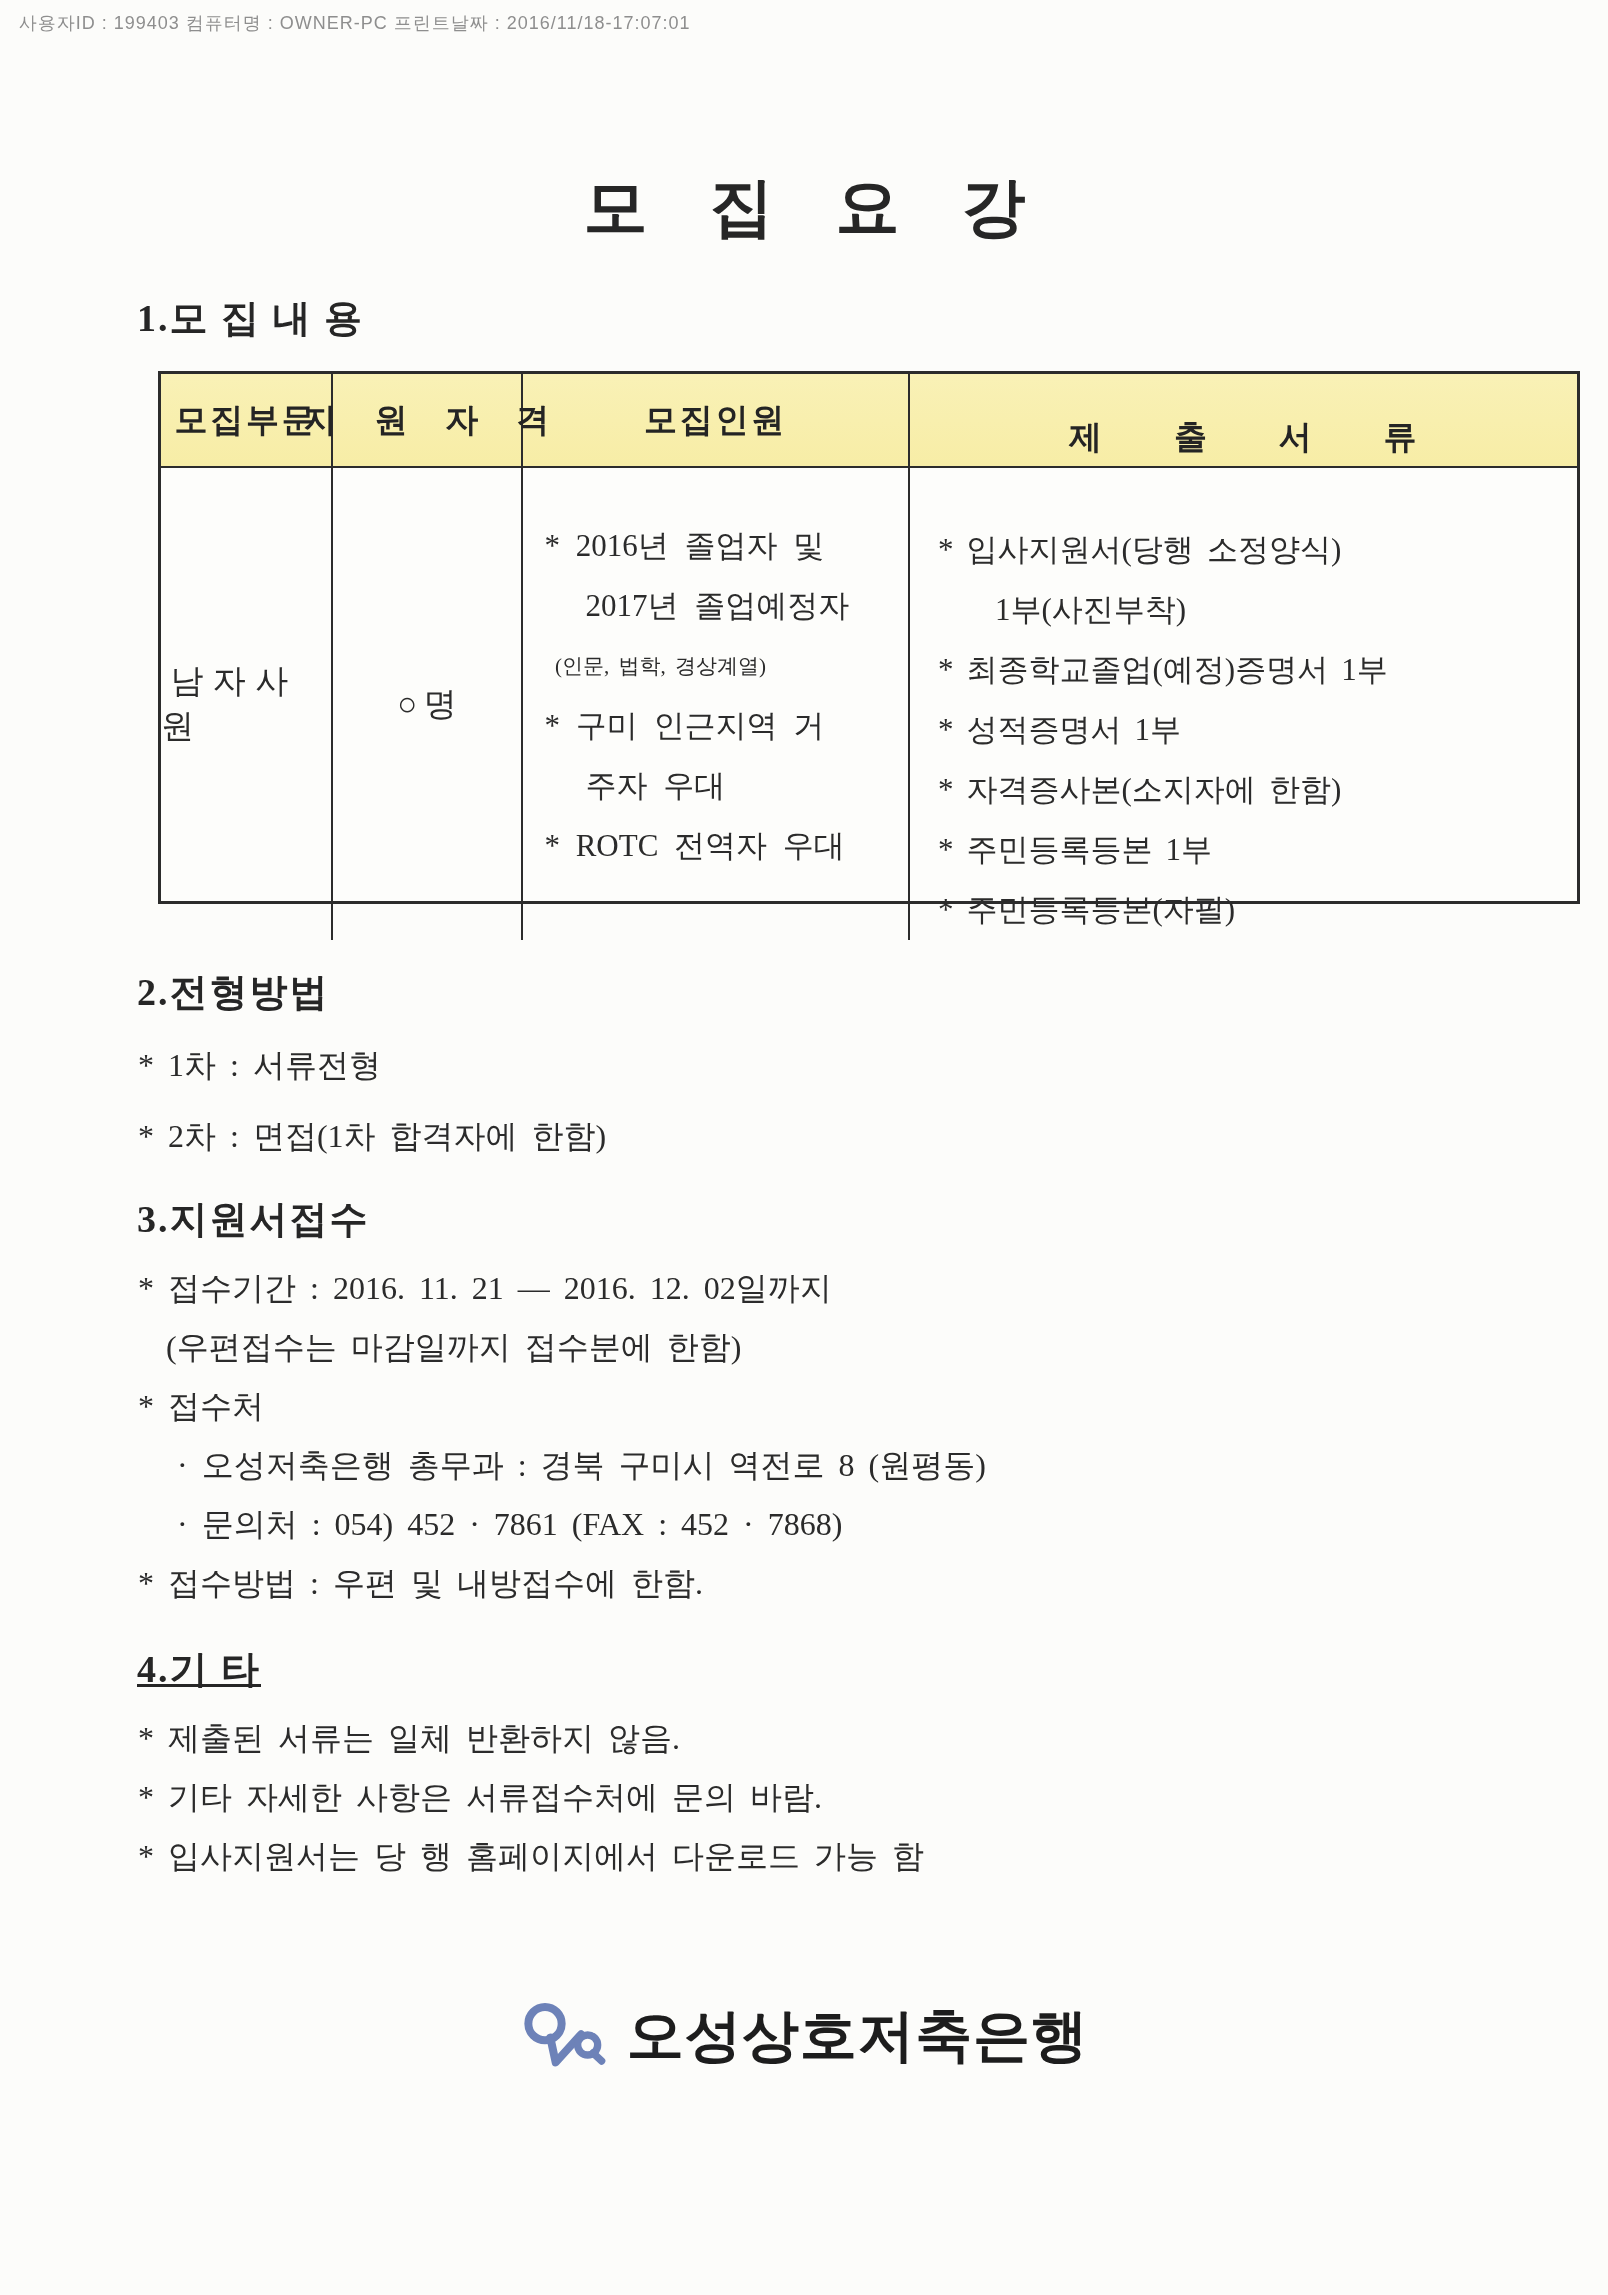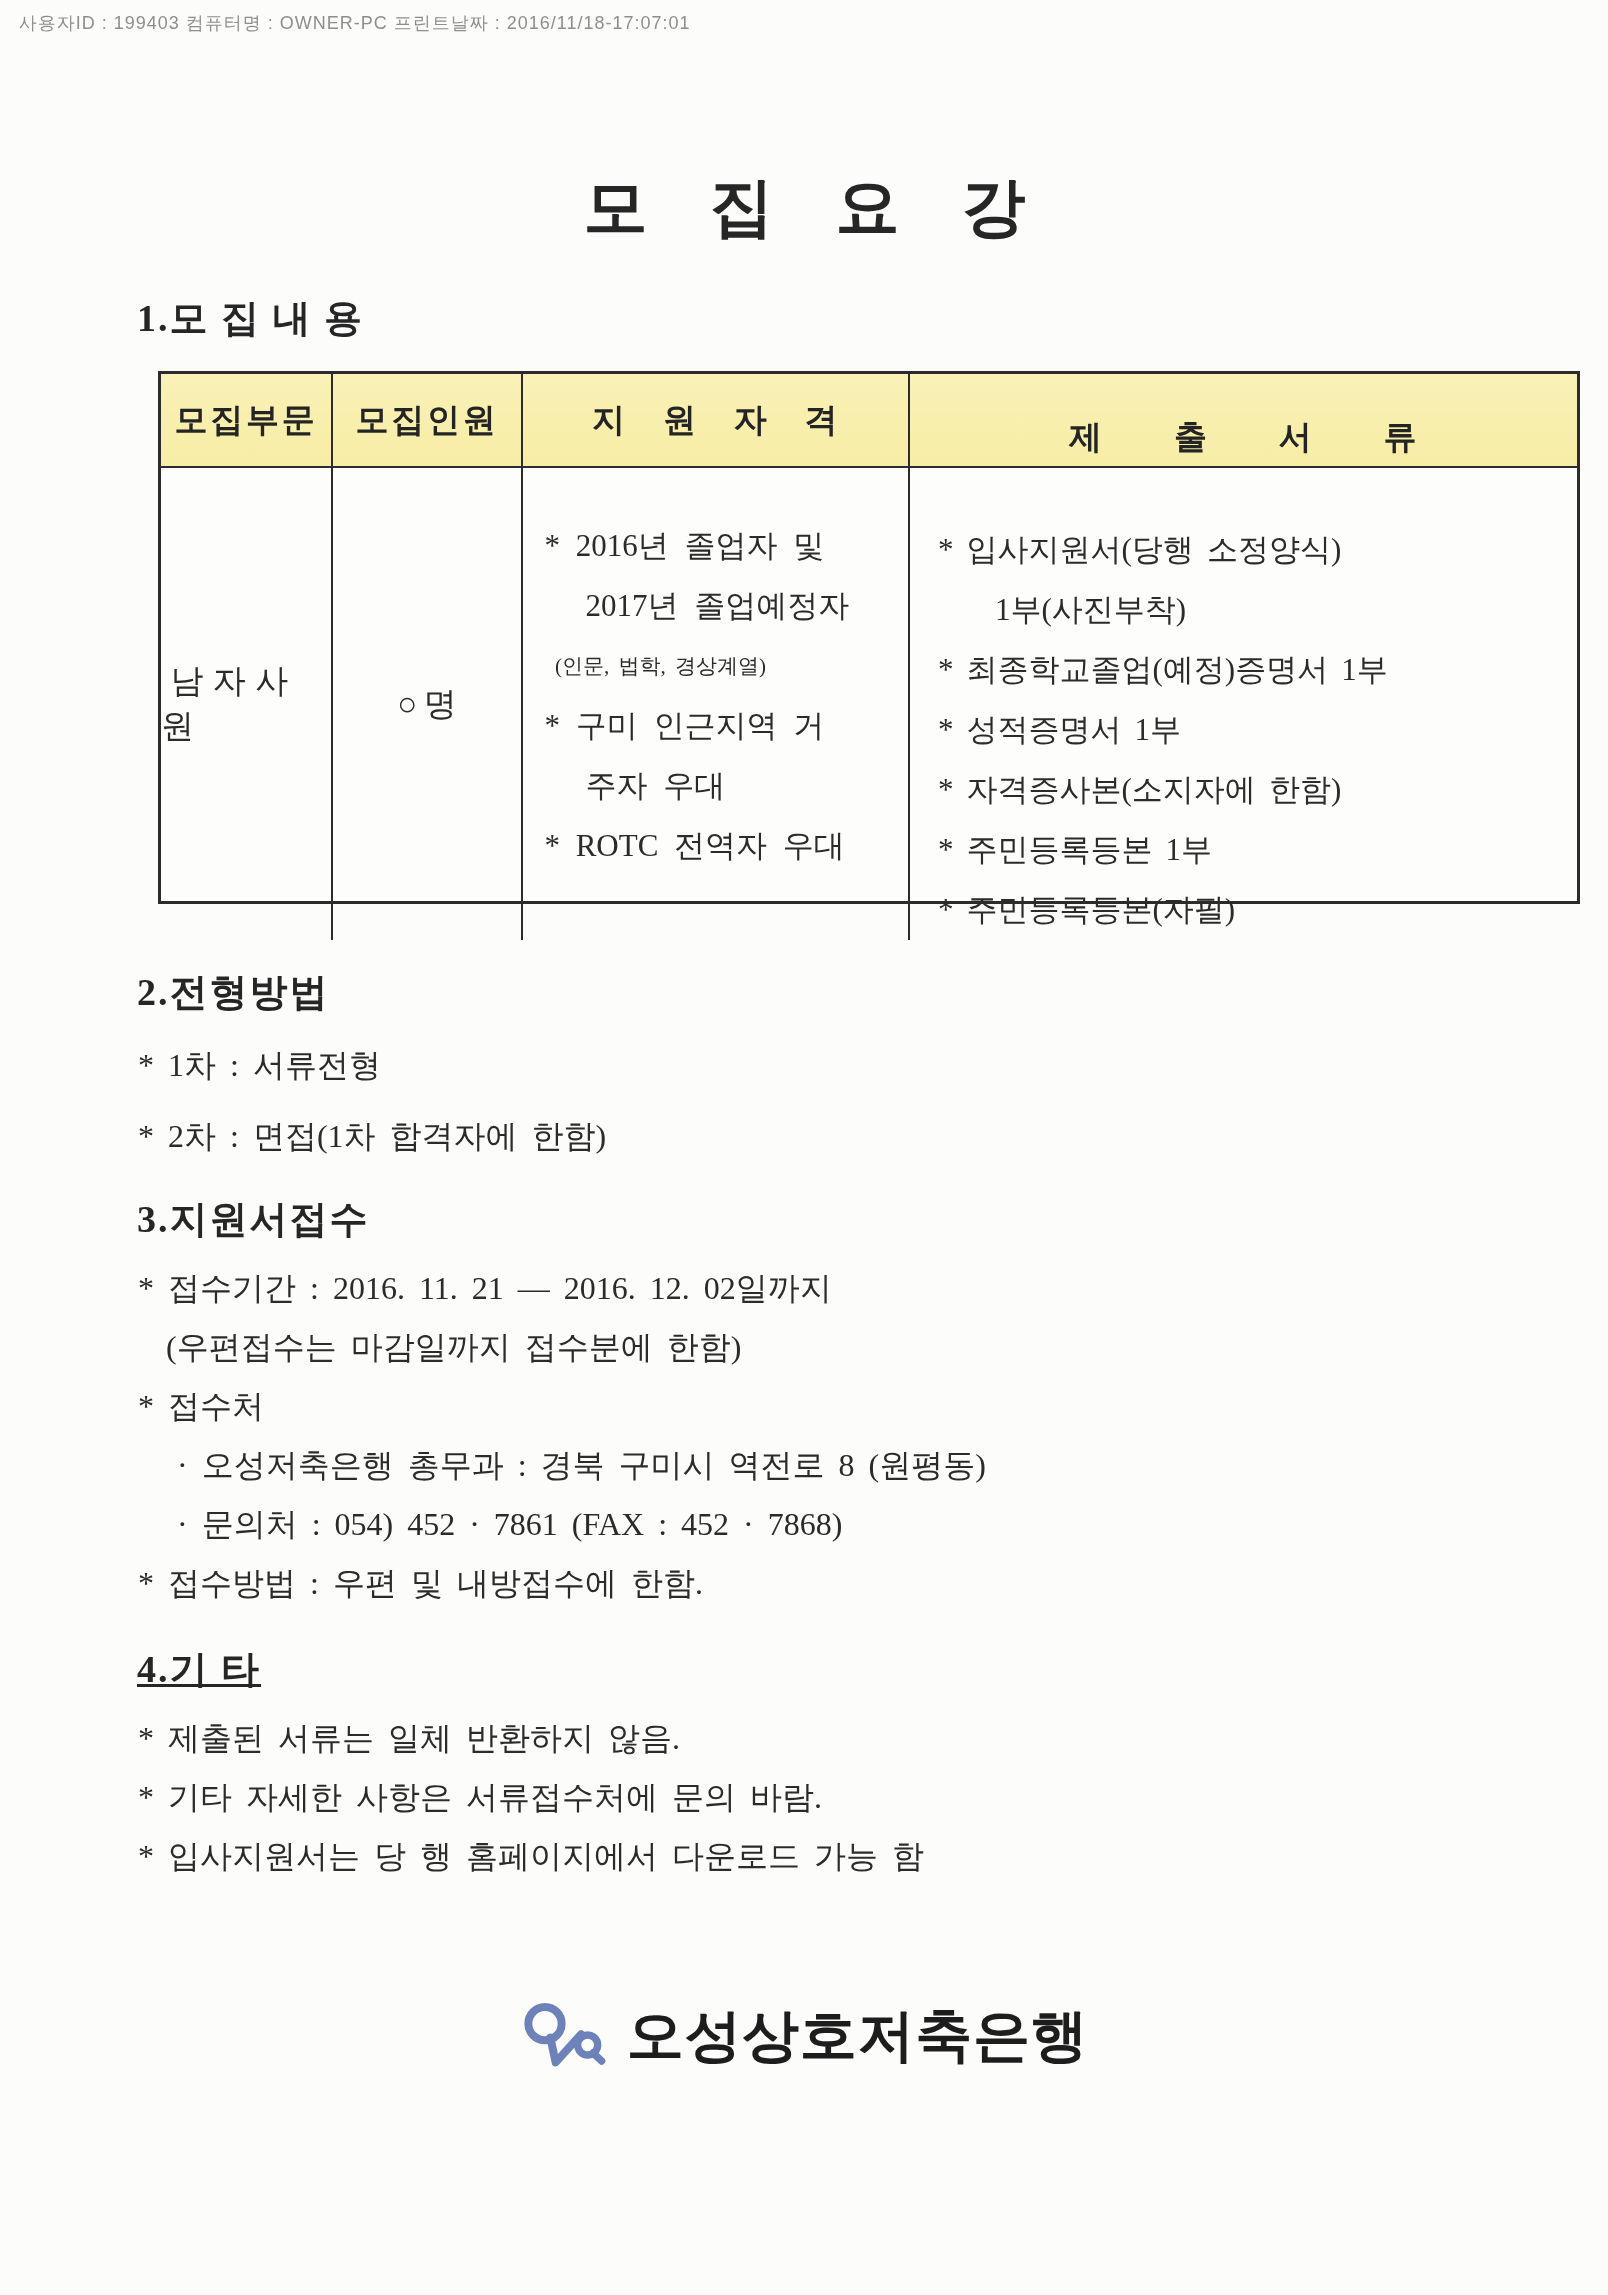--- a/index.html
+++ b/index.html
@@ -100,22 +100,22 @@
 
   <div class="meta">사용자ID : 199403 컴퓨터명 : OWNER-PC 프린트날짜 : 2016/11/18-17:07:01</div>
 
   <div class="doc-title">모 집 요 강</div>
 
   <div class="sec-h h1">1.모 집 내 용</div>
 
   <div class="rtable">
     <div class="thead">
       <div class="th sp1">모집부문</div>
+      <div class="th sp3">지 원 자 격</div>
       <div class="th sp1">모집인원</div>
-      <div class="th sp3">지 원 자 격</div>
       <div class="th sp4">제 출 서 류</div>
     </div>
     <div class="tbody">
       <div class="td center">
         <span class="cell-part">남자사원</span>
       </div>
       <div class="td center">
         <span class="cell-count">○명</span>
       </div>
       <div class="td qual">

